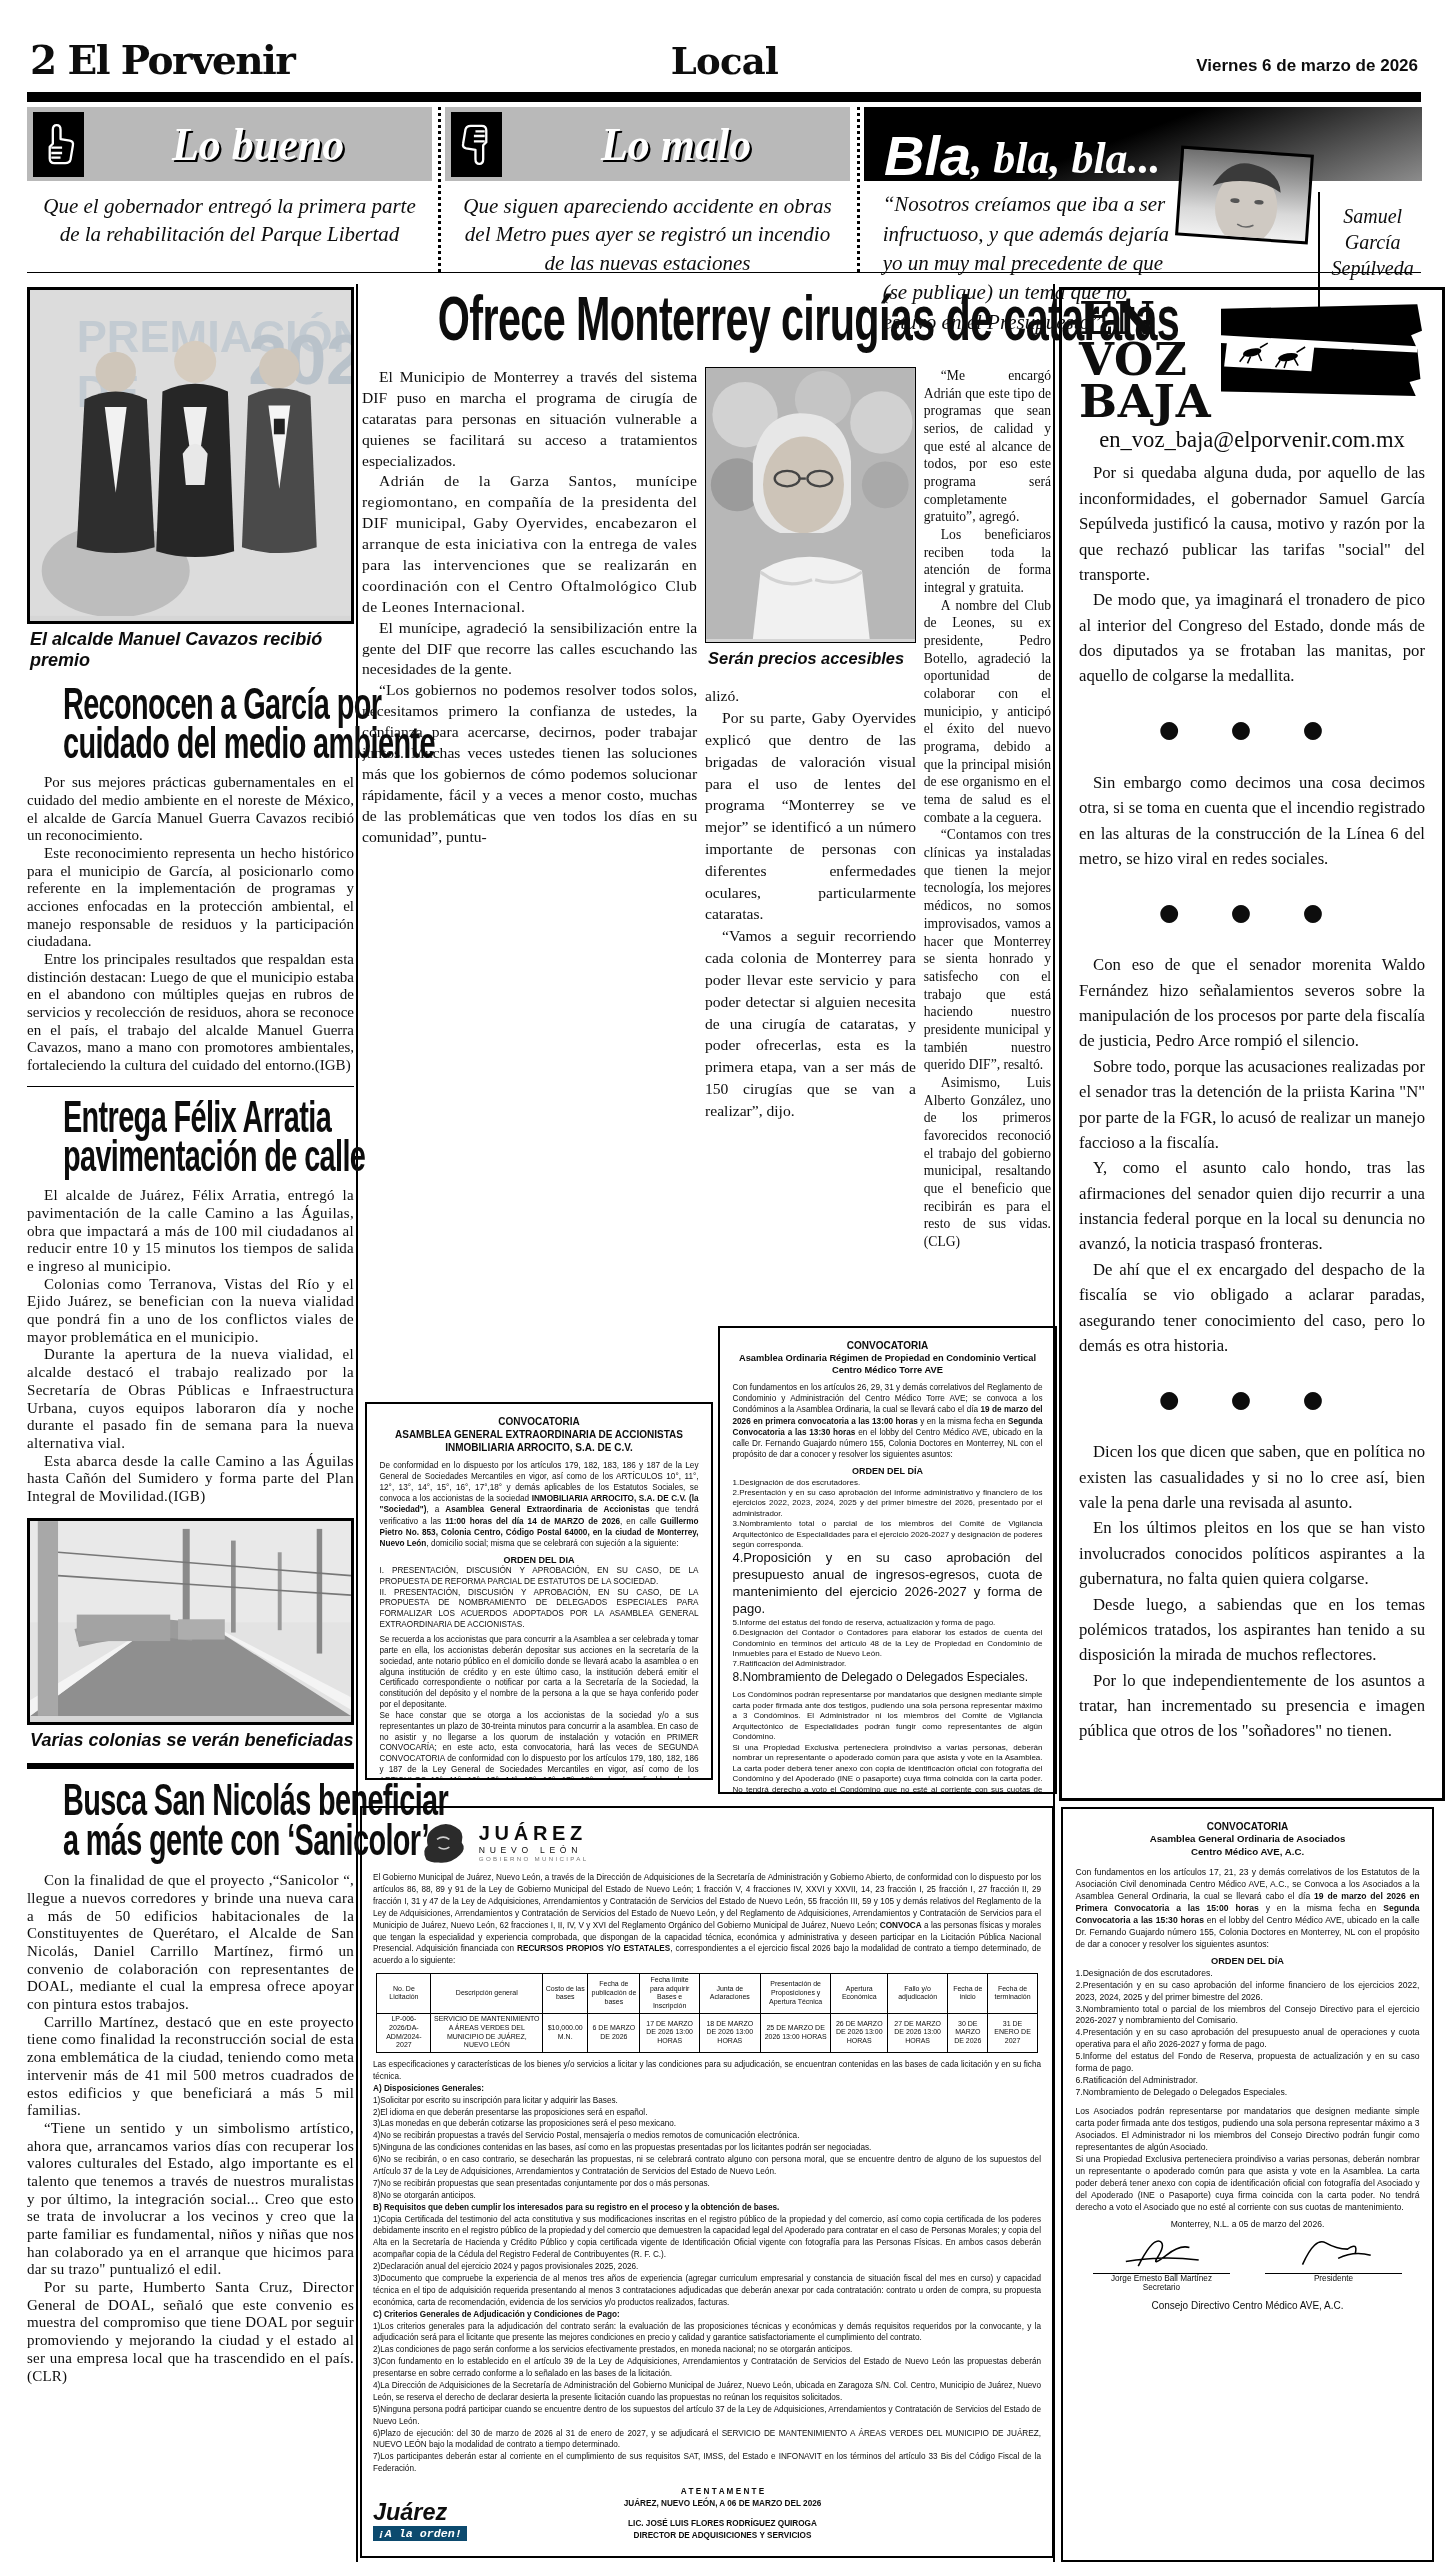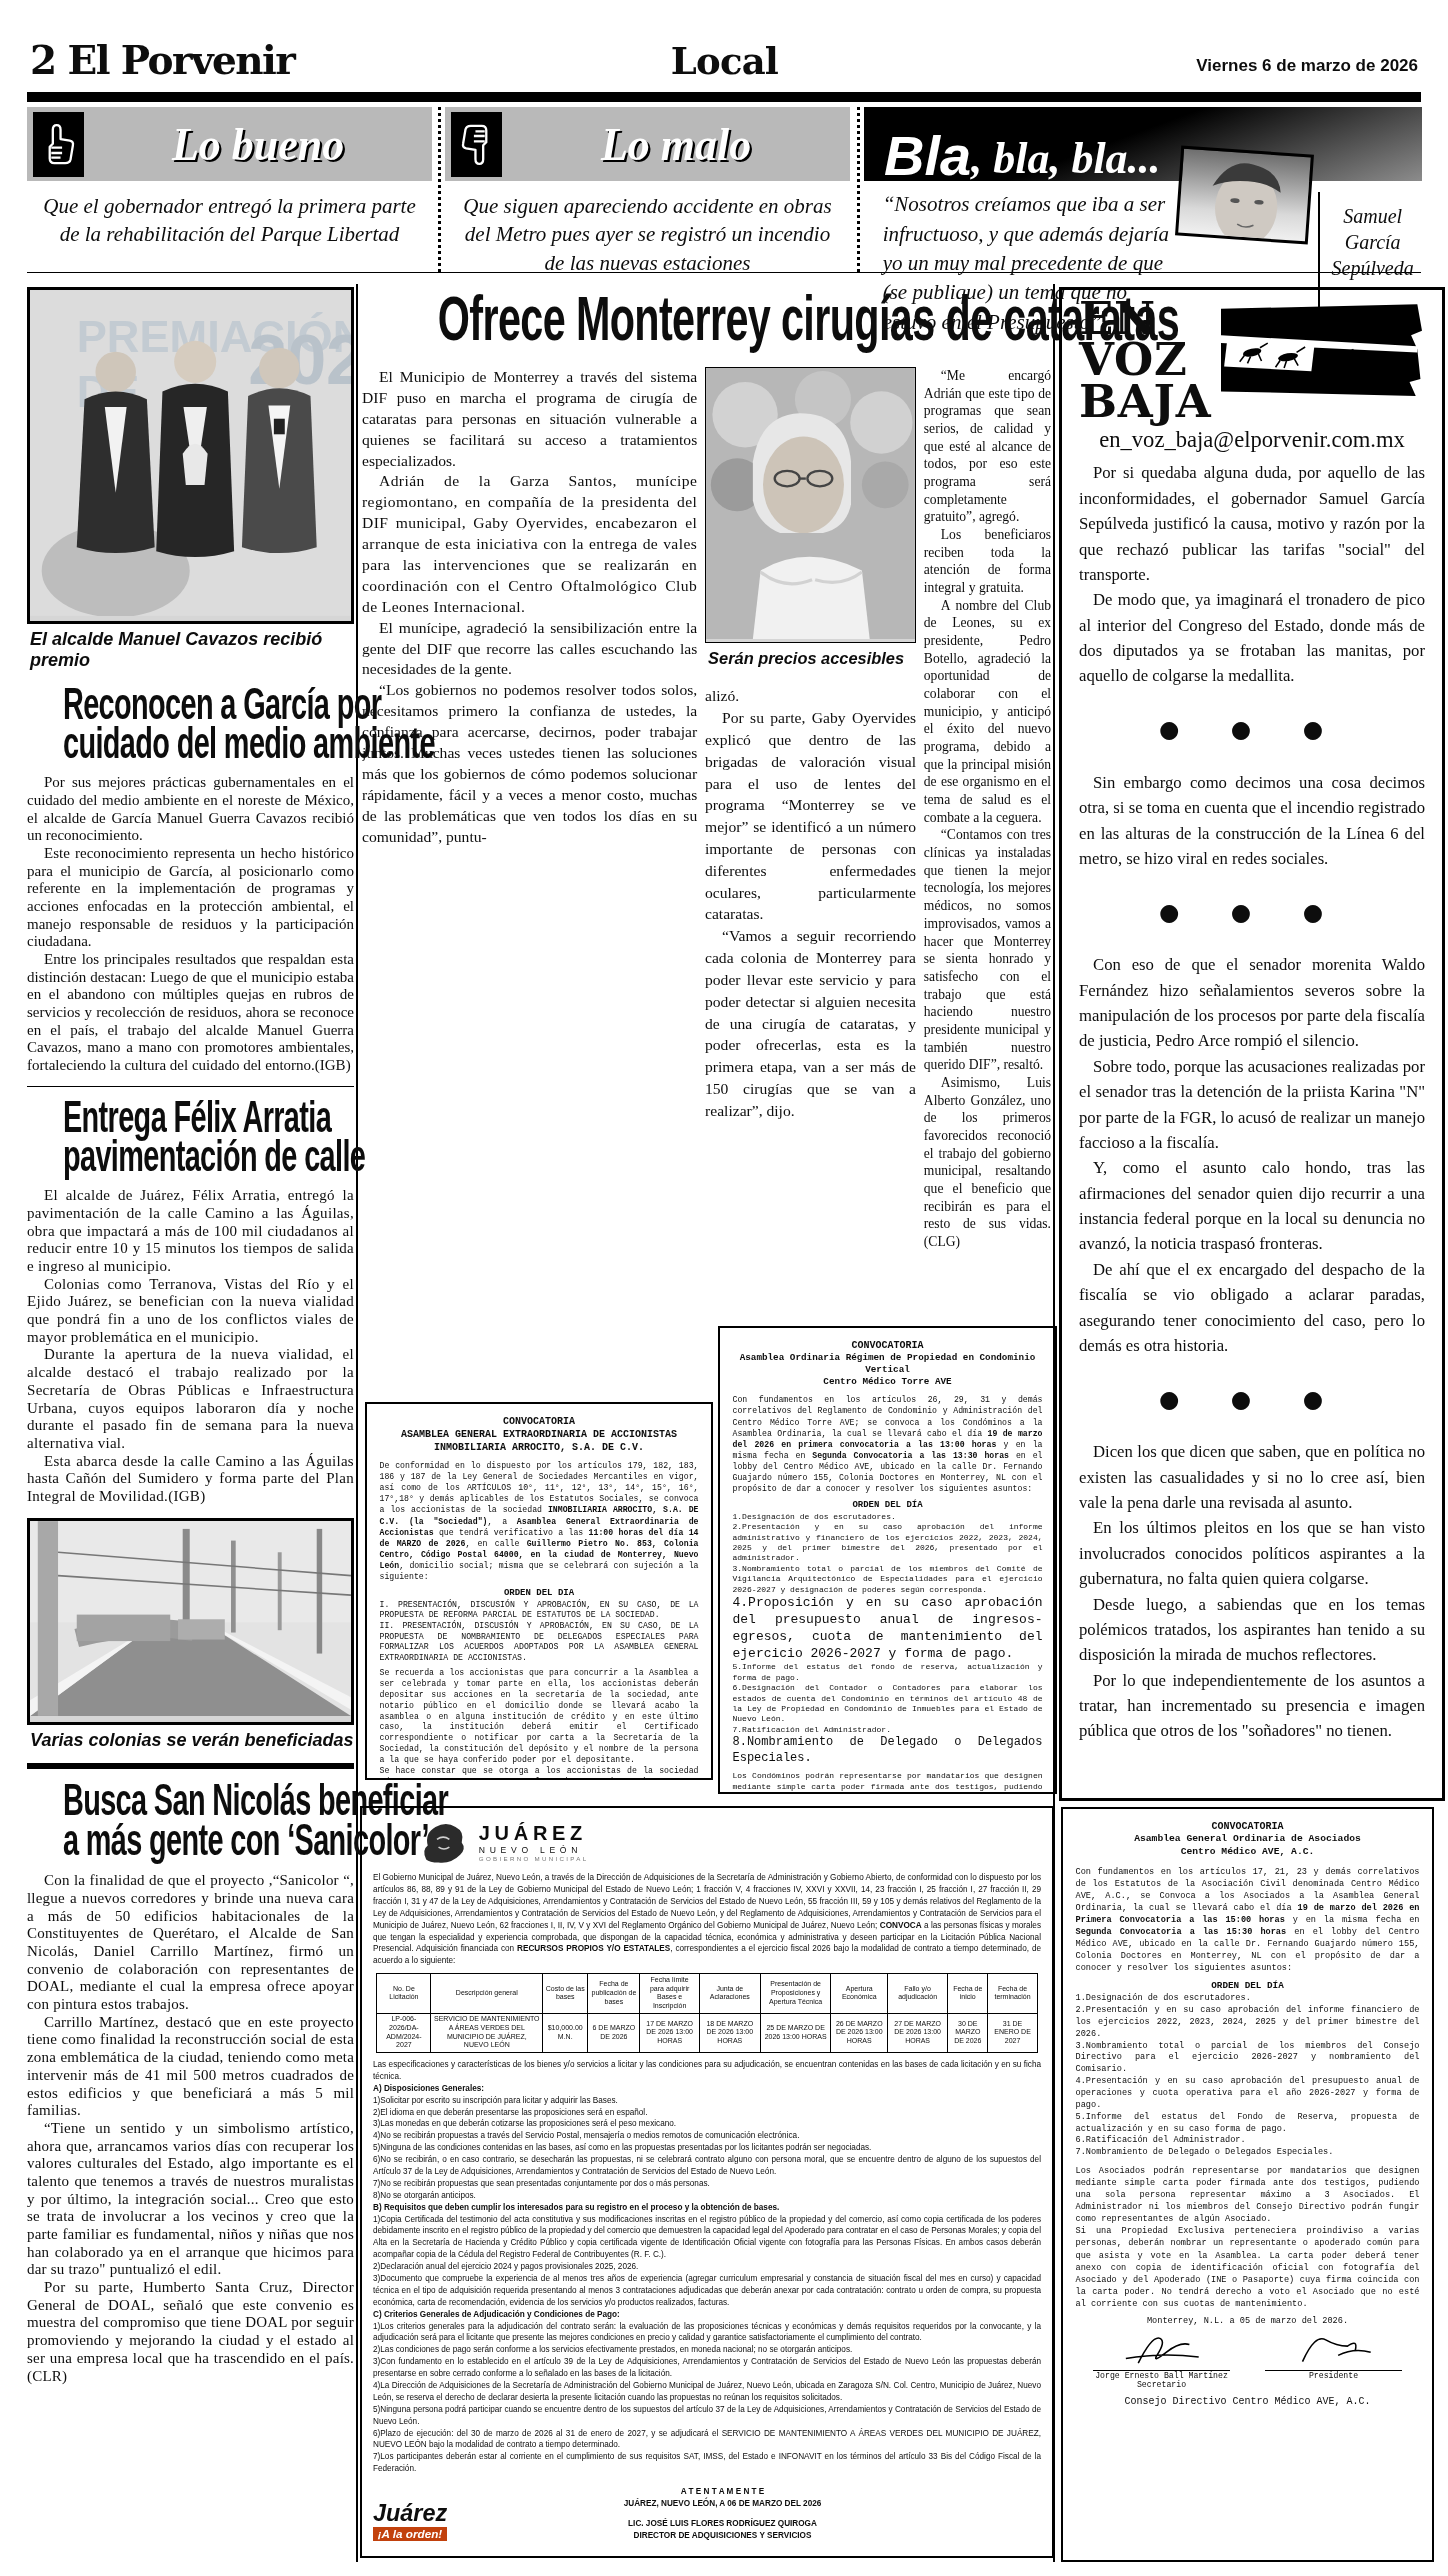--- a/index.html
+++ b/index.html
@@ -36,21 +36,21 @@
   .rule{border:none;border-top:1.6px solid #000;margin:11px 0;}
   .thickrule{height:5.5px;background:#000;margin:12.5px 0;}
   .photoframe{border:3.1px solid #000;overflow:hidden;background:#d6d6d6;position:relative;}
   
   .vozbox{border:3.1px solid #000;padding:7.8px 17px;}
   .voztitle{font-family:"DejaVu Serif",serif;font-weight:bold;font-size:45px;line-height:.92;letter-spacing:0.8px;}
   .vozmail{font-size:22.6px;text-align:center;margin:4.7px 0 7.8px 0;}
   .vozp{margin:0;text-indent:14px;text-align:justify;font-size:16.7px;line-height:1.52;}
   .vozdots{text-align:center;font-family:"DejaVu Sans",sans-serif;font-size:23.4px;letter-spacing:22px;margin:26.5px 0;}
   
-  .convbox{border:2.3px solid #000;padding:11px 12.5px;font-family:Liberation Mono, monospace;}
+  .convbox{border:2.3px solid #000;padding:11px 12.5px;font-family:Liberation Sans, sans-serif;}
   .convtitle{font-weight:bold;text-align:center;margin:0;line-height:1.3;}
   .convp{margin:0;text-align:justify;}
   .ordentitle{font-weight:bold;text-align:center;margin:6.2px 0 1.6px 0;}
   .convsig{text-align:center;margin:0;}
   .sigline{border-top:1.6px solid #000;width:62%;margin:1.6px auto 0 auto;}
   
   .jzbox{border:2.3px solid #000;padding:7.8px 11px;font-family:"Liberation Sans",sans-serif;}
   .jzp{margin:0;text-align:justify;font-size:8.2px;line-height:1.45;}
   .jztable{border-collapse:collapse;margin:6.2px auto;width:99%;}
   .jztable th,.jztable td{border:1.2px solid #000;font-size:7px;line-height:1.25;padding:1.6px 2.3px;text-align:center;font-weight:normal;}
@@ -361,21 +361,21 @@
     <p class="jzp">1)Los criterios generales para la adjudicación del contrato serán: la evaluación de las proposiciones técnicas y económicas y demás requisitos requeridos por la convocante, y la adjudicación será para el licitante que presente las mejores condiciones en precio y calidad y garantice satisfactoriamente el cumplimiento del contrato.</p>
     <p class="jzp">2)Las condiciones de pago serán conforme a los servicios efectivamente prestados, en moneda nacional; no se otorgarán anticipos.</p>
     <p class="jzp">3)Con fundamento en lo establecido en el artículo 39 de la Ley de Adquisiciones, Arrendamientos y Contratación de Servicios del Estado de Nuevo León las propuestas deberán presentarse en sobre cerrado conforme a lo señalado en las bases de la licitación.</p>
     <p class="jzp">4)La Dirección de Adquisiciones de la Secretaría de Administración del Gobierno Municipal de Juárez, Nuevo León, ubicada en Zaragoza S/N. Col. Centro, Municipio de Juárez, Nuevo León, se reserva el derecho de declarar desierta la presente licitación cuando las propuestas no reúnan los requisitos solicitados.</p>
     <p class="jzp">5)Ninguna persona podrá participar cuando se encuentre dentro de los supuestos del artículo 37 de la Ley de Adquisiciones, Arrendamientos y Contratación de Servicios del Estado de Nuevo León.</p>
     <p class="jzp">6)Plazo de ejecución: del 30 de marzo de 2026 al 31 de enero de 2027, y se adjudicará el SERVICIO DE MANTENIMIENTO A ÁREAS VERDES DEL MUNICIPIO DE JUÁREZ, NUEVO LEÓN bajo la modalidad de contrato a tiempo determinado.</p>
     <p class="jzp">7)Los participantes deberán estar al corriente en el cumplimiento de sus requisitos SAT, IMSS, del Estado e INFONAVIT en los términos del artículo 33 Bis del Código Fiscal de la Federación.</p>
     <div style="display:flex;align-items:flex-end;margin-top:11px;">
       <div style="width:148px;">
         <div style="font-family:'Liberation Sans',sans-serif;font-weight:bold;font-style:italic;font-size:23.4px;">Juárez</div>
-        <div style="font-family:Liberation Sans, sans-serif;font-weight:bold;font-style:italic;font-size:11.7px;background:#c2410c;color:#fff;display:inline-block;padding:0.8px 4.7px;">¡A la orden!</div>
+        <div style="font-family:Liberation Mono, monospace;font-weight:bold;font-style:italic;font-size:11.7px;background:#0c4a6e;color:#fff;display:inline-block;padding:0.8px 4.7px;">¡A la orden!</div>
       </div>
       <div style="flex:1;text-align:center;">
         <p class="jzp jzbold jzcenter">A T E N T A M E N T E</p>
         <p class="jzp jzbold jzcenter">JUÁREZ, NUEVO LEÓN, A 06 DE MARZO DEL 2026</p>
         <p class="jzp jzbold jzcenter" style="margin-top:7.8px;">LIC. JOSÉ LUIS FLORES RODRÍGUEZ QUIROGA</p>
         <p class="jzp jzbold jzcenter">DIRECTOR DE ADQUISICIONES Y SERVICIOS</p>
       </div>
       <div style="width:117px;"></div>
     </div>
   </div>

